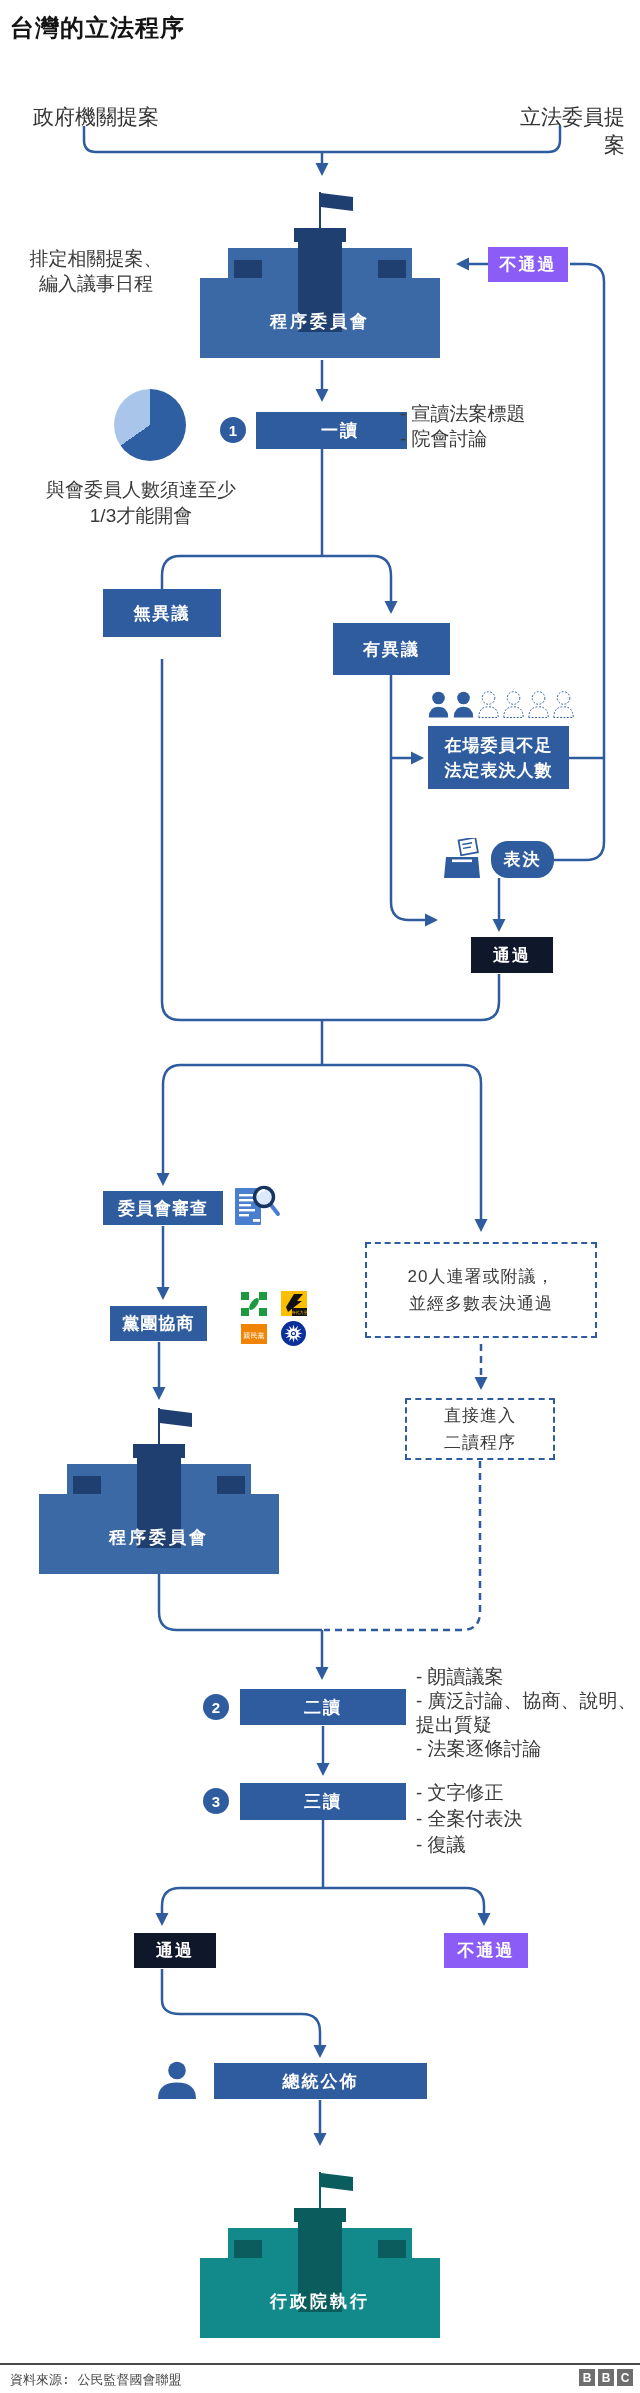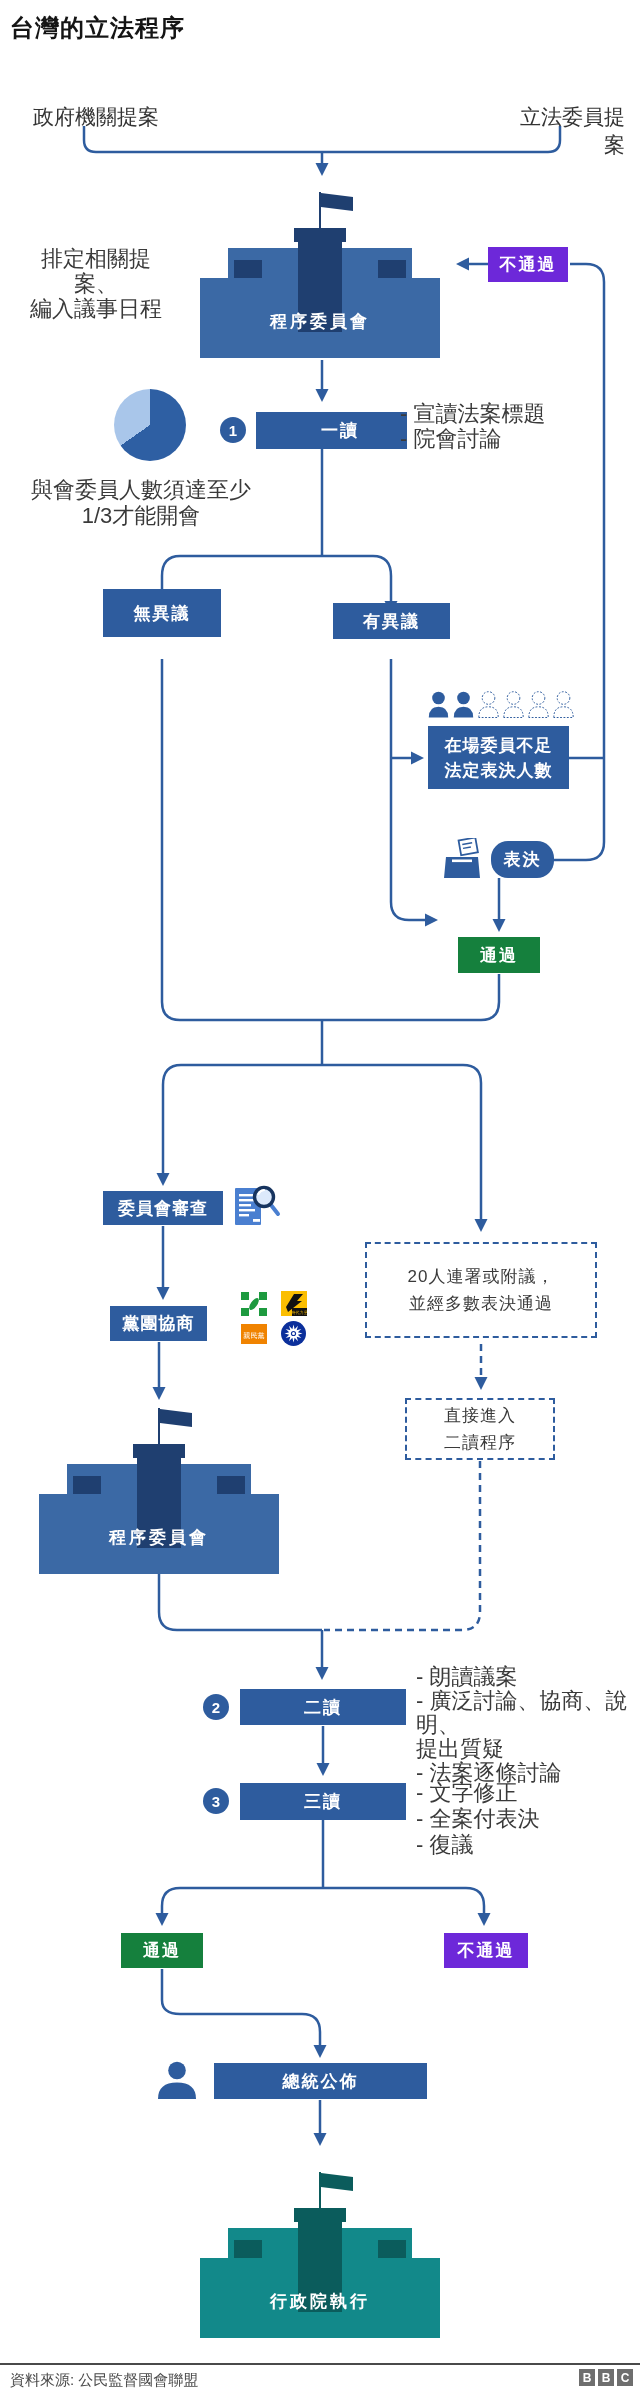--- a/index.html
+++ b/index.html
@@ -1,44 +1,44 @@
 <!DOCTYPE html>
 <html><head>
 <meta charset="utf-8">
 <style>
   html,body{margin:0;padding:0;background:#fff;}
   .canvas{position:relative;width:640px;height:2393px;background:#ffffff;
           font-family:"Liberation Sans","DejaVu Sans",sans-serif;overflow:hidden;}
   .lines{position:absolute;left:0;top:0;}
   .title{position:absolute;left:10px;top:12px;font-size:24px;font-weight:bold;color:#141414;letter-spacing:1px;}
   .toplabel{position:absolute;top:103px;font-size:21px;color:#333;}
-  .note{position:absolute;color:#3a3a3a;font-size:22px;line-height:25px;}
+  .note{position:absolute;color:#3a3a3a;font-size:19px;line-height:25px;}
   .center{text-align:center;}
   .box{position:absolute;display:flex;align-items:center;justify-content:center;
        color:#fff;font-weight:bold;font-size:17px;letter-spacing:2px;}
   .multi{flex-direction:column;line-height:25px;letter-spacing:1px;}
   .blue{background:#2e5c9e;}
-  .red{background:#6d28d9;}
-  .green{background:#15803d;}
+  .red{background:#8b5cf6;}
+  .green{background:#0f172a;margin-left:13px;}
   .dashedbox{position:absolute;border:2px dashed #2e5c9e;background:#fff;color:#3a3a3a;
        display:flex;flex-direction:column;align-items:center;justify-content:center;
        font-size:17px;line-height:27px;letter-spacing:1px;}
   .badge{position:absolute;width:26px;height:26px;border-radius:50%;background:#2e5c9e;color:#fff;
        font-weight:bold;font-size:15px;display:flex;align-items:center;justify-content:center;}
   .pie{position:absolute;left:114px;top:389px;width:72px;height:72px;border-radius:50%;
        background:conic-gradient(#2e5fa3 0deg 235deg,#a9c6ea 235deg 360deg);}
   .building{position:absolute;width:240px;height:168px;}
   .building svg{position:absolute;left:0;top:0;}
   .b-blue .lite{fill:#3b69a5;} .b-blue .dark{fill:#1f3f70;}
   .b-teal .lite{fill:#12898a;} .b-teal .dark{fill:#0b5c5c;}
   .blabel{position:absolute;left:0;top:120px;width:100%;text-align:center;color:#fff;
        font-size:17px;font-weight:bold;letter-spacing:3px;}
   .icon{position:absolute;}
   .footer-line{position:absolute;left:0;top:2363px;width:640px;height:2px;background:#4a4a4a;}
-  .footer-src{position:absolute;left:10px;top:2371px;font-size:15px;color:#4a4a4a;}
+  .footer-src{position:absolute;left:10px;top:2371px;font-size:13px;color:#4a4a4a;font-family:Liberation Mono, monospace;}
   .bbc{position:absolute;right:7px;top:2369px;display:flex;gap:3px;}
   .bbc div{width:16px;height:17px;background:#6e6e6e;color:#fff;font-weight:bold;font-size:12px;
        display:flex;align-items:center;justify-content:center;}
 </style>
 </head>
 <body>
 
 <div class="canvas">
 
   <svg class="lines" width="640" height="2393">
@@ -110,21 +110,21 @@
   </div>
 
   <div class="badge" style="left:220px;top:417px;">1</div>
   <div class="box blue" style="left:256px;top:412px;width:134px;height:37px;padding-left:17px;">一讀</div>
   <div class="note" style="left:400px;top:401px;">
     <div>- 宣讀法案標題</div>
     <div>- 院會討論</div>
   </div>
 
   <div class="box blue" style="left:103px;top:589px;width:118px;height:48px;">無異議</div>
-  <div class="box blue" style="left:333px;top:603px;width:117px;height:36px;">有異議</div>
+  <div class="box blue" style="left:333px;top:623px;width:117px;height:52px;">有異議</div>
 
   <svg class="icon" style="left:428px;top:691px;" width="146" height="28" viewBox="0 0 146 28">
     <g fill="#2e5c9e">
       <g transform="translate(0,0)">
           <circle cx="10.5" cy="7" r="6.3"></circle>
           <path d="M0.8,26.5 Q0.8,15.8 10.5,15.8 Q20.2,15.8 20.2,26.5 z"></path>
         </g>
       <g transform="translate(25,0)">
           <circle cx="10.5" cy="7" r="6.3"></circle>
           <path d="M0.8,26.5 Q0.8,15.8 10.5,15.8 Q20.2,15.8 20.2,26.5 z"></path>

